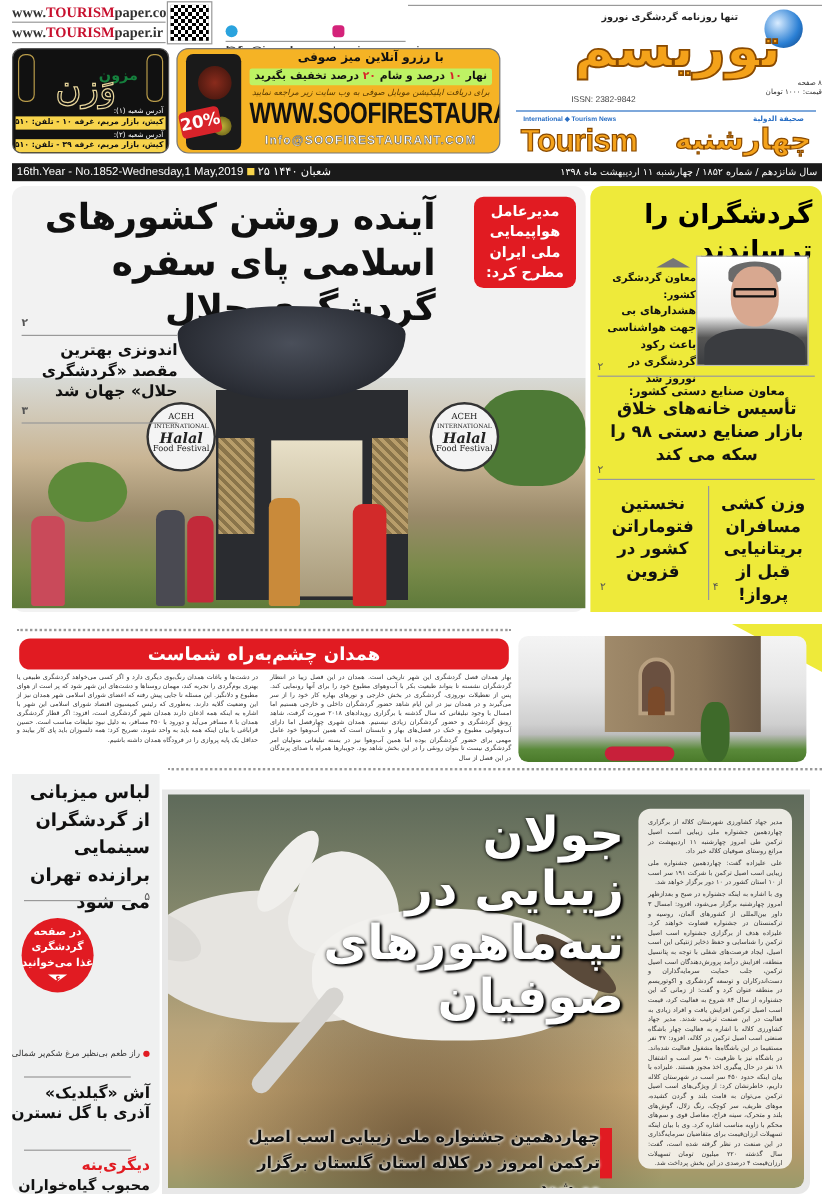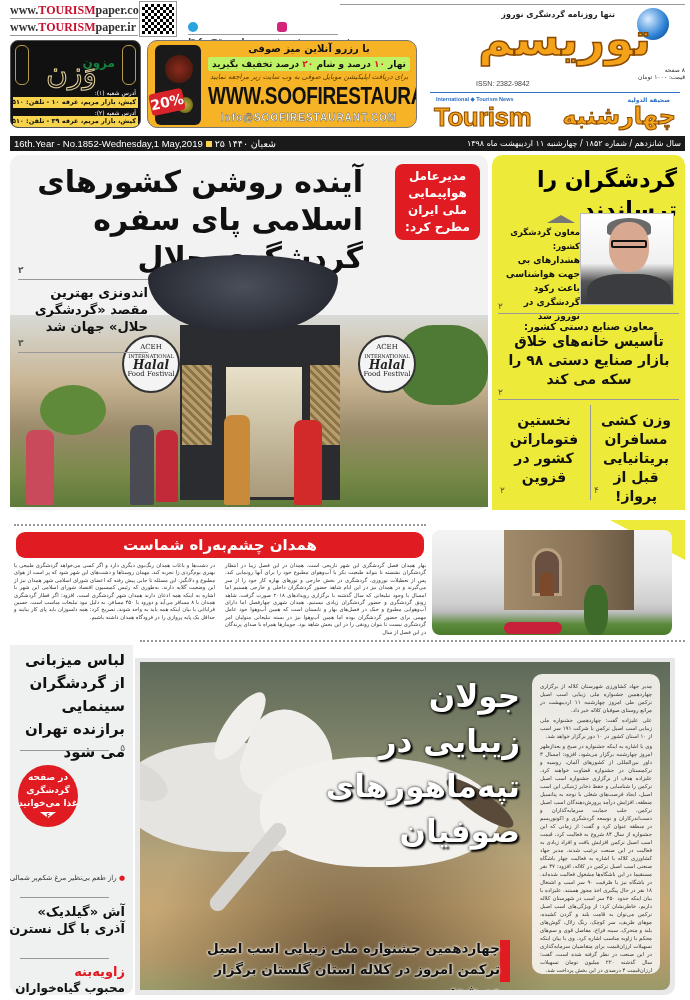--- a/index.html
+++ b/index.html
@@ -128,21 +128,21 @@
   .lc-head3 { position:absolute; right: 8px; top: 258px; width: 118px; direction: rtl; text-align: right; font-weight: bold; font-size: 13px; line-height: 17px; color:#111; }
   .lc-head4 { position:absolute; right: 8px; top: 318px; width: 118px; direction: rtl; text-align: right; font-weight: bold; font-size: 12px; line-height: 17px; color:#111; }
   .lc-head4 .red { color: #e11b22; font-size: 13px; display:block; }
 
   
   .horse-panel { left: 140px; top: 662px; width: 530px; height: 328px; border-radius: 0 0 8px 0; overflow: hidden; background: linear-gradient(180deg,#5e6a5a 0%,#8a8c6e 35%,#b9a47a 60%,#c7a874 75%,#b59a6a 90%,#9a9a6a 100%); }
   .horse-shade { position:absolute; left: 0; top: 0; width: 100%; height: 100%; background: radial-gradient(ellipse at 40% 90%, rgba(70,50,30,0.6), transparent 45%); }
   .horse { position:absolute; background: #eaeaea; }
   .horse-text-box { position:absolute; left: 392px; top: 12px; width: 128px; height: 300px; background: rgba(245,243,238,0.93); border-radius: 10px; padding: 8px 8px; overflow: hidden; }
   .horse-text-box p { direction: rtl; text-align: justify; font-size: 5.4px; line-height: 8px; color: #333; margin-bottom: 2px; }
-  .horse-title { position:absolute; left: 190px; top: 12px; width: 190px; direction: rtl; text-align: right; font-weight: bold; font-size: 31px; line-height: 45px; color: #fff; text-shadow: 0 0 3px #000, 2px 2px 2px #000; letter-spacing: -1px; }
+  .horse-title { position:absolute; left: 190px; top: 12px; width: 190px; direction: rtl; text-align: right; font-weight: bold; font-size: 40px; line-height: 45px; color: #fff; text-shadow: 0 0 3px #000, 2px 2px 2px #000; letter-spacing: -1px; }
   .horse-caption { position:absolute; left: 20px; top: 276px; width: 340px; direction: rtl; text-align: right; font-weight: bold; font-size: 13.5px; line-height: 21px; color: #111; text-shadow: 0 0 3px #fff, 0 0 3px #fff; }
   .horse-bar { position:absolute; left: 360px; top: 278px; width: 10px; height: 42px; background: #e11b22; }
   .horse-frame { left: 135px; top: 658px; width: 540px; height: 337px; border-radius: 0 0 10px 0; background: #e8e8e8; }
 </style>
 </head>
 <body>
 
 <div class="abs web-links">
   <div><span>www.</span><span class="hl">TOURISM</span><span>paper.com</span></div>
   <div><span>www.</span><span class="hl">TOURISM</span><span>paper.ir</span></div>
@@ -294,21 +294,21 @@
   <div class="red-circle">
     <div>در صفحه گردشگری غذا می‌خوانید</div>
     <span class="tri"></span>
     <div style="font-size:8px;line-height:8px;margin-top:-6px;color:#e11b22">۶</div>
   </div>
   <div class="lc-note"><span class="dot">● </span><span>راز طعم بی‌نظیر مرغ شکم‌پر شمالی</span></div>
   <div class="lc-rule" style="top:252px"></div>
   <div class="lc-head3">آش «گیلدیک» آذری با گل نسترن</div>
   <div class="lc-rule" style="top:313px"></div>
   <div class="lc-head4">
-    <span class="red">زاویه‌بنه</span>
+    <span class="red">دیگری‌بنه</span>
     <span>محبوب گیاه‌خواران</span>
   </div>
 </div>
 
 <div class="abs horse-frame"></div>
 <div class="abs horse-panel">
   <div class="horse-shade"></div>
   <div class="horse" style="left:-20px;top:80px;width:230px;height:110px;border-radius:45% 55% 40% 50%;background:#e6e4e0"></div>
   <div class="horse" style="left:-40px;top:100px;width:70px;height:35px;border-radius:50%;background:#dcdad6;transform:rotate(25deg)"></div>
   <div class="horse" style="left:60px;top:50px;width:80px;height:28px;border-radius:50%;background:#f0efec;transform:rotate(-55deg)"></div>

